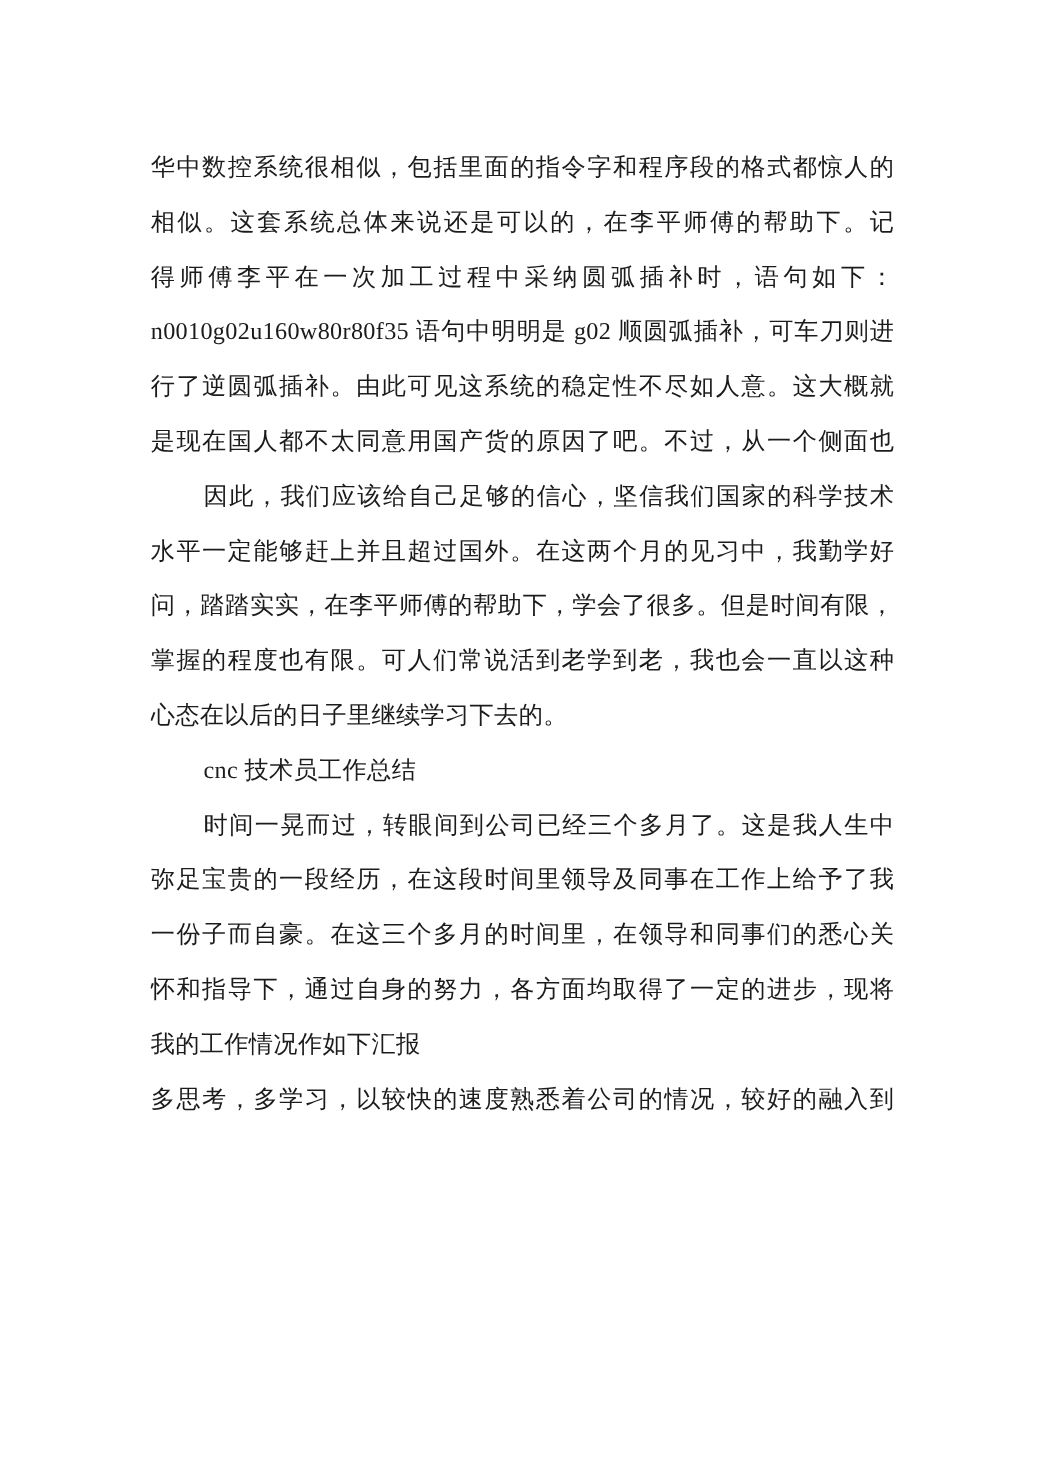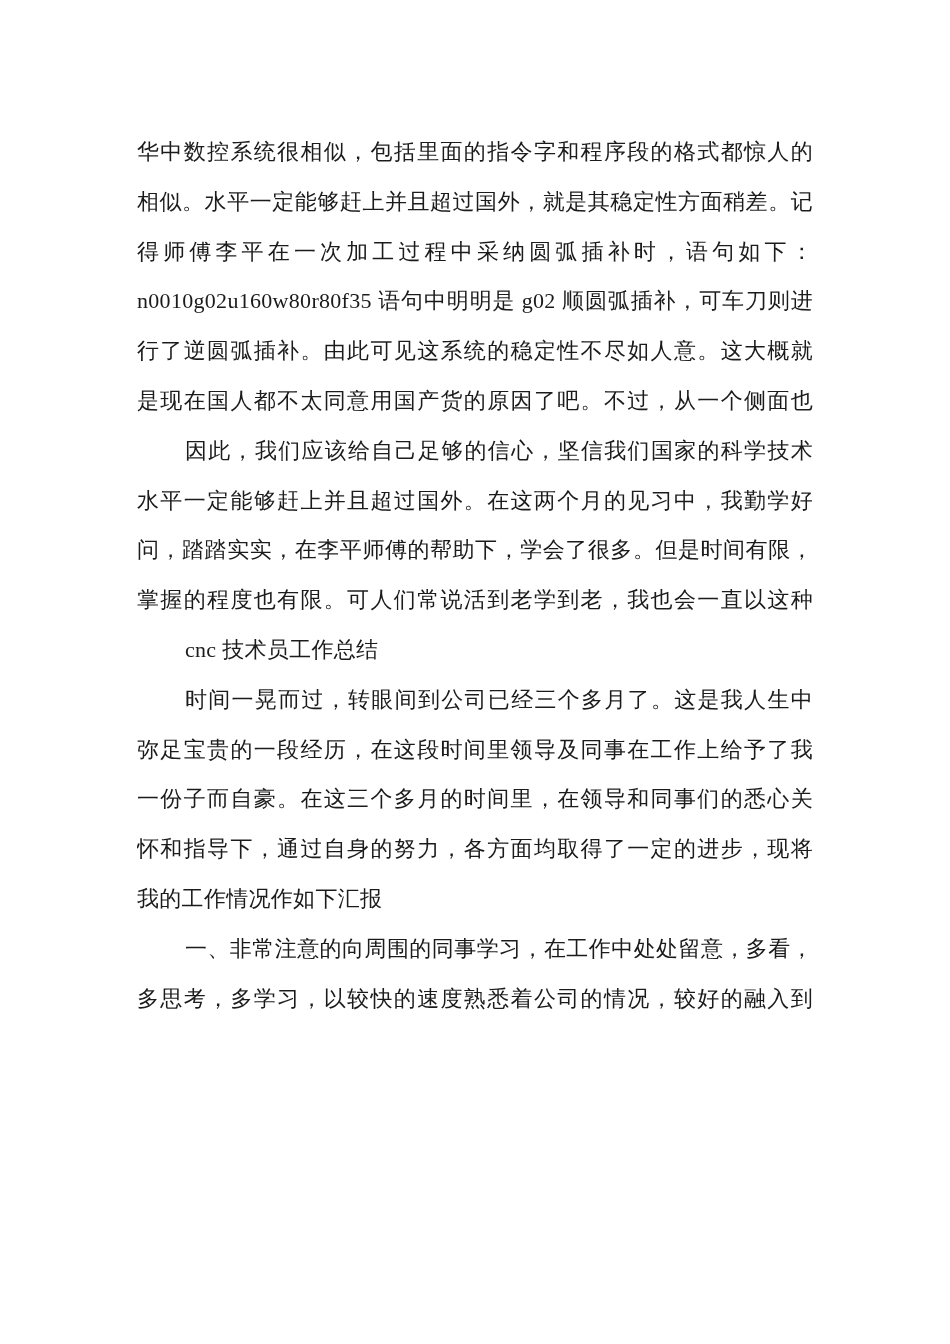--- a/index.html
+++ b/index.html
@@ -38,31 +38,31 @@
   .ln.ind {
     text-indent: 48px;
   }
 </style>
 </head>
 <body>
 
 <div class="page">
   <div class="text-block">
     <div class="ln">华中数控系统很相似，包括里面的指令字和程序段的格式都惊人的</div>
-    <div class="ln">相似。水平一定能够赶上并且超过国外，就是其稳定性方面稍差。记</div>
+    <div class="ln">相似。这套系统总体来说还是可以的，在李平师傅的帮助下。记</div>
     <div class="ln">得师傅李平在一次加工过程中采纳圆弧插补时，语句如下：</div>
     <div class="ln">n0010g02u160w80r80f35 语句中明明是 g02 顺圆弧插补，可车刀则进</div>
     <div class="ln">行了逆圆弧插补。由此可见这系统的稳定性不尽如人意。这大概就</div>
     <div class="ln">是现在国人都不太同意用国产货的原因了吧。不过，从一个侧面也</div>
     <div class="ln ind">因此，我们应该给自己足够的信心，坚信我们国家的科学技术</div>
     <div class="ln">水平一定能够赶上并且超过国外。在这两个月的见习中，我勤学好</div>
     <div class="ln">问，踏踏实实，在李平师傅的帮助下，学会了很多。但是时间有限，</div>
     <div class="ln">掌握的程度也有限。可人们常说活到老学到老，我也会一直以这种</div>
+    <div class="ln end">心态在以后的日子里继续学习下去的。</div>
     <div class="ln ind end">cnc 技术员工作总结</div>
     <div class="ln ind">时间一晃而过，转眼间到公司已经三个多月了。这是我人生中</div>
     <div class="ln">弥足宝贵的一段经历，在这段时间里领导及同事在工作上给予了我</div>
     <div class="ln">一份子而自豪。在这三个多月的时间里，在领导和同事们的悉心关</div>
     <div class="ln">怀和指导下，通过自身的努力，各方面均取得了一定的进步，现将</div>
     <div class="ln end">我的工作情况作如下汇报</div>
-    <div class="ln ind">一、非常注意的向周围的同事学习，在工作中处处留意，多看，</div>
     <div class="ln">多思考，多学习，以较快的速度熟悉着公司的情况，较好的融入到</div>
   </div>
 </div>
 
 </body></html>

